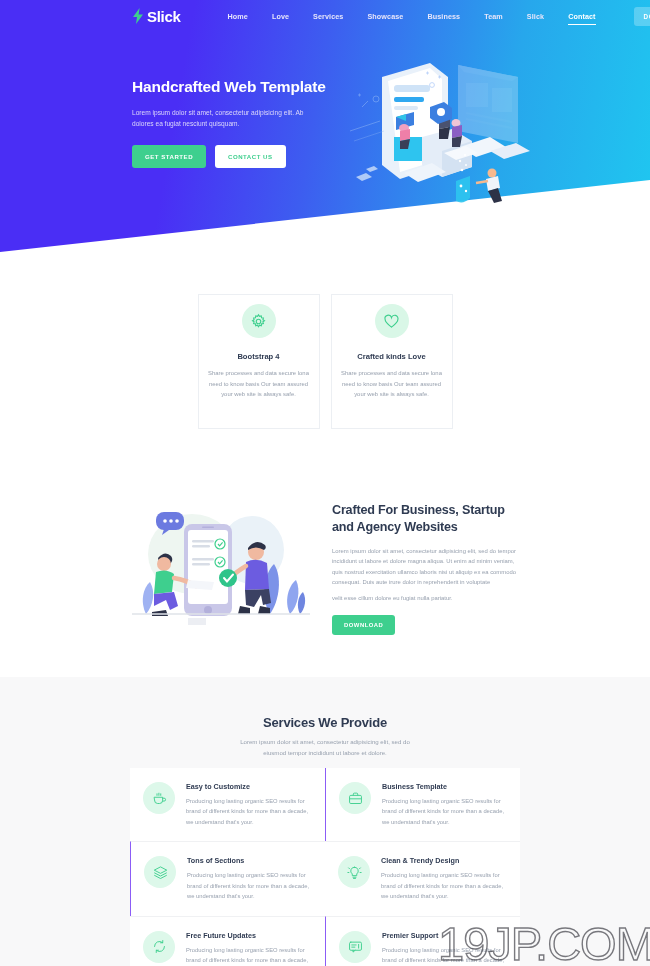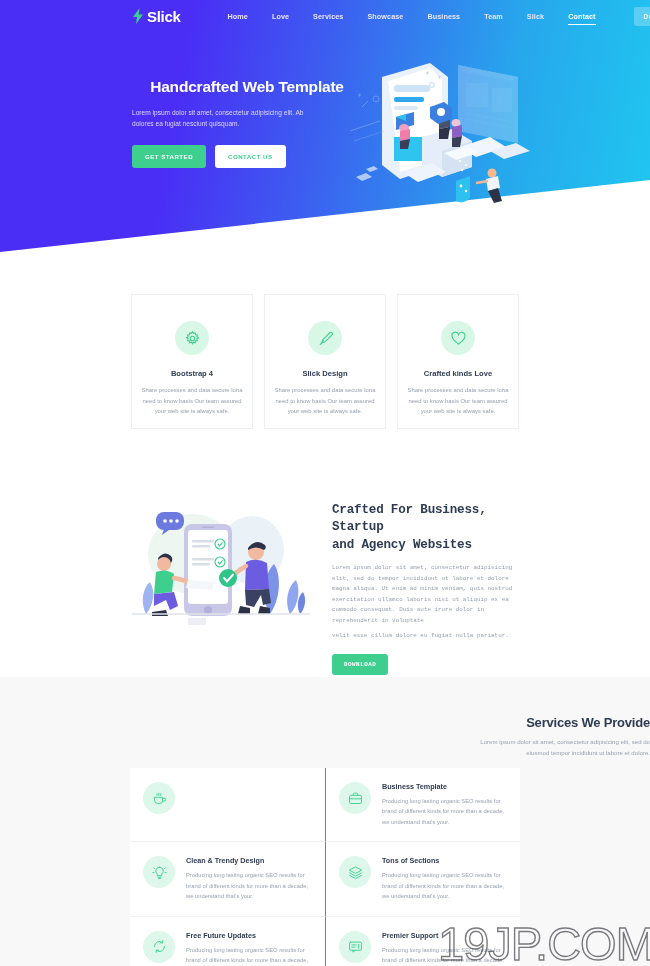--- a/index.html
+++ b/index.html
@@ -33,56 +33,56 @@
     content:""; position:absolute; left:0; right:0; bottom:-4px; height:1px; background:#fff;
   }
   .nav-dl {
     margin-left:14px; background:rgba(255,255,255,0.26); color:#ffffff;
     font-size:6.3px; font-weight:bold; letter-spacing:0.5px;
     padding:6px 10px; border-radius:3px; cursor:pointer; white-space:nowrap;
   }
 
   
   .hero-copy { position:absolute; left:132px; top:76px; width:230px; z-index:4; }
-  .hero-h1 { color:#ffffff; font-size:15.5px; font-weight:bold; line-height:1.42; letter-spacing:-0.2px;text-align:center; }
+  .hero-h1 { color:#ffffff; font-size:15.5px; font-weight:bold; line-height:1.42; letter-spacing:-0.2px; }
   .hero-p { color:#ddd8fa; font-size:6.6px; line-height:1.72; margin-top:9px; width:190px; }
   .hero-btns { display:flex; gap:9px; margin-top:15px; }
   .btn {
     font-size:6.1px; font-weight:bold; letter-spacing:0.5px; padding:8px 13px;
     border-radius:3px; cursor:pointer; white-space:nowrap; text-align:center;
   }
   .btn-green { background:#3ecf8e; color:#ffffff; }
   .btn-white { background:#ffffff; color:#3ecf8e; }
 
   
   .features { position:absolute; left:0; top:294px; width:650px; display:flex; justify-content:center; gap:11px; }
   .fcard {
     width:122px; height:135px; border:1px solid #eceff3; background:#fff;
-    display:flex; flex-direction:column; align-items:center; padding-top:26px;
+    display:flex; flex-direction:column; align-items:center; padding-top:9px;
   }
   .fcirc {
     width:34px; height:34px; border-radius:50%; background:#d9f7e7;
     display:flex; align-items:center; justify-content:center;
   }
   .fcard-title { font-size:7.6px; font-weight:bold; color:#2f3b52; margin-top:14px; }
   .fcard-desc { font-size:5.9px; line-height:1.78; color:#97a0ae; text-align:center; margin-top:7px; width:104px; }
 
   
-  .crafted { position:absolute; left:0; top:498px; width:558px; height:145px;font-family:Liberation Mono, monospace; }
+  .crafted { position:absolute; left:0; top:498px; width:558px; height:145px; }
   .crafted-illus { position:absolute; left:132px; top:4px; width:178px; height:130px; }
   .crafted-copy { position:absolute; left:332px; top:4px; width:185px; }
   .crafted-h2 { font-size:12.6px; font-weight:bold; color:#2f3b52; line-height:1.38; letter-spacing:-0.2px; }
   .crafted-p { font-size:5.9px; line-height:1.78; color:#98a1af; margin-top:9px; }
   .crafted-p2 { font-size:5.9px; line-height:1.78; color:#98a1af; margin-top:5px; }
   .crafted-btn { display:inline-block; margin-top:12px; background:#3ecf8e; color:#fff;
     font-size:5.9px; font-weight:bold; letter-spacing:0.5px; padding:7px 12px; border-radius:3px; cursor:pointer; }
 
   
   .services { position:absolute; left:0; top:677px; width:650px; height:289px; background:#f8f8f9; }
-  .svc-head { text-align:right; padding-top:38px; }
+  .svc-head { text-align:center; padding-top:38px; }
   .svc-h2 { font-size:13px; font-weight:bold; color:#2f3b52; letter-spacing:-0.2px; }
   .svc-sub { font-size:6.1px; line-height:1.8; color:#98a1af; margin-top:7px; }
   .svc-grid {
     position:absolute; left:130px; top:768px; width:390px; background:#fff;
     display:grid; grid-template-columns:1fr 1fr;
   }
   .svc-item { display:flex; padding:14px 13px; gap:11px; }
   .svc-item.bl { border-left:1px solid #8b5cf6; }
   .svc-item.bt { border-top:1px solid #f0f1f3; }
   .svc-circ { width:32px; height:32px; min-width:32px; border-radius:50%; background:#ddf8ea;
@@ -214,30 +214,20 @@
 
 <div class="features">
   <div class="fcard">
     <div class="fcirc">
       <svg width="17" height="17" viewBox="0 0 24 24" fill="none" stroke="#3ecf8e" stroke-width="1.6">
         <circle cx="12" cy="12" r="3.2"></circle>
         <path d="M12 2.6 l1.4 2.2 2.5-.7 .4 2.6 2.6 .4 -.7 2.5 2.2 1.4 -2.2 1.4 .7 2.5 -2.6 .4 -.4 2.6 -2.5-.7 -1.4 2.2 -1.4-2.2 -2.5 .7 -.4-2.6 -2.6-.4 .7-2.5 -2.2-1.4 2.2-1.4 -.7-2.5 2.6-.4 .4-2.6 2.5 .7 Z"></path>
       </svg>
     </div>
     <div class="fcard-title">Bootstrap 4</div>
-    <div class="fcard-desc">Share processes and data secure lona need to know basis Our team assured your web site is always safe.</div>
-  </div>
-  <div class="fcard">
-    <div class="fcirc">
-      <svg width="17" height="17" viewBox="0 0 24 24" fill="none" stroke="#3ecf8e" stroke-width="1.6" stroke-linecap="round">
-        <path d="M18.5 3.5 a2.2 2.2 0 0 1 3 3 L11 17 L7 18 L8 14 Z"></path>
-        <path d="M9 15 l-4.5 5.5"></path>
-      </svg>
-    </div>
-    <div class="fcard-title">Slick Design</div>
     <div class="fcard-desc">Share processes and data secure lona need to know basis Our team assured your web site is always safe.</div>
   </div>
   <div class="fcard">
     <div class="fcirc">
       <svg width="17" height="17" viewBox="0 0 24 24" fill="none" stroke="#3ecf8e" stroke-width="1.6">
         <path d="M12 20 C6 15.5 3 12.6 3 9.2 A4.2 4.2 0 0 1 12 6.6 A4.2 4.2 0 0 1 21 9.2 C21 12.6 18 15.5 12 20 Z"></path>
       </svg>
     </div>
     <div class="fcard-title">Crafted kinds Love</div>
     <div class="fcard-desc">Share processes and data secure lona need to know basis Our team assured your web site is always safe.</div>
@@ -312,60 +302,64 @@
 
 <div class="svc-grid">
   <div class="svc-item">
     <div class="svc-circ">
       <svg width="15" height="15" viewBox="0 0 24 24" fill="none" stroke="#3ecf8e" stroke-width="1.5" stroke-linecap="round">
         <path d="M4 10 h13 v5 a5 5 0 0 1 -5 5 h-3 a5 5 0 0 1 -5 -5 Z"></path>
         <path d="M17 11.5 h2.4 a2.3 2.3 0 0 1 0 4.6 H17"></path>
         <path d="M8 4.5 v2.5 M11 3.5 v3.5 M14 4.5 v2.5"></path>
       </svg>
     </div>
+    <div>
+      <div class="svc-title">Easy to Customize</div>
+      <div class="svc-desc">Producing long lasting organic SEO results for brand of different kinds for more than a decade, we understand that's your.</div>
+    </div>
   </div>
 
   <div class="svc-item bl">
     <div class="svc-circ">
       <svg width="15" height="15" viewBox="0 0 24 24" fill="none" stroke="#3ecf8e" stroke-width="1.5">
         <rect x="2.5" y="7" width="19" height="13" rx="2"></rect>
         <path d="M8.5 7 V5 a1.6 1.6 0 0 1 1.6-1.6 h3.8 A1.6 1.6 0 0 1 15.5 5 V7"></path>
         <path d="M2.5 12.5 h19"></path>
       </svg>
     </div>
     <div>
       <div class="svc-title">Business Template</div>
       <div class="svc-desc">Producing long lasting organic SEO results for brand of different kinds for more than a decade, we understand that's your.</div>
     </div>
   </div>
 
+  <div class="svc-item bl bt">
+    <div class="svc-circ">
+      <svg width="15" height="15" viewBox="0 0 24 24" fill="none" stroke="#3ecf8e" stroke-width="1.5" stroke-linejoin="round">
+        <path d="M12 3 L22 8.2 L12 13.4 L2 8.2 Z"></path>
+        <path d="M2 12.4 L12 17.6 L22 12.4"></path>
+        <path d="M2 16.4 L12 21.6 L22 16.4"></path>
+      </svg>
+    </div>
+    <div>
+      <div class="svc-title">Tons of Sections</div>
+      <div class="svc-desc">Producing long lasting organic SEO results for brand of different kinds for more than a decade, we understand that's your.</div>
+    </div>
+  </div>
+
   <div class="svc-item bt">
     <div class="svc-circ">
       <svg width="15" height="15" viewBox="0 0 24 24" fill="none" stroke="#3ecf8e" stroke-width="1.5" stroke-linecap="round">
         <path d="M12 3.5 a6 6 0 0 1 3.6 10.8 V17 h-7.2 v-2.7 A6 6 0 0 1 12 3.5 Z"></path>
         <path d="M9.6 19.5 h4.8 M10.4 21.5 h3.2"></path>
         <path d="M4 6 l-1.4-1.4 M20 6 l1.4-1.4 M3 12 h-1.6 M21 12 h1.6"></path>
       </svg>
     </div>
     <div>
       <div class="svc-title">Clean &amp; Trendy Design</div>
-      <div class="svc-desc">Producing long lasting organic SEO results for brand of different kinds for more than a decade, we understand that's your.</div>
-    </div>
-  </div>
-
-  <div class="svc-item bl bt">
-    <div class="svc-circ">
-      <svg width="15" height="15" viewBox="0 0 24 24" fill="none" stroke="#3ecf8e" stroke-width="1.5" stroke-linejoin="round">
-        <path d="M12 3 L22 8.2 L12 13.4 L2 8.2 Z"></path>
-        <path d="M2 12.4 L12 17.6 L22 12.4"></path>
-        <path d="M2 16.4 L12 21.6 L22 16.4"></path>
-      </svg>
-    </div>
-    <div>
-      <div class="svc-title">Tons of Sections</div>
       <div class="svc-desc">Producing long lasting organic SEO results for brand of different kinds for more than a decade, we understand that's your.</div>
     </div>
   </div>
 
   <div class="svc-item bt">
     <div class="svc-circ">
       <svg width="15" height="15" viewBox="0 0 24 24" fill="none" stroke="#3ecf8e" stroke-width="1.5" stroke-linecap="round">
         <path d="M20 12 a8 8 0 0 1 -13.2 6.1"></path>
         <path d="M4 12 a8 8 0 0 1 13.2 -6.1"></path>
         <path d="M17.2 2.4 l0 3.6 l-3.6 0"></path>

